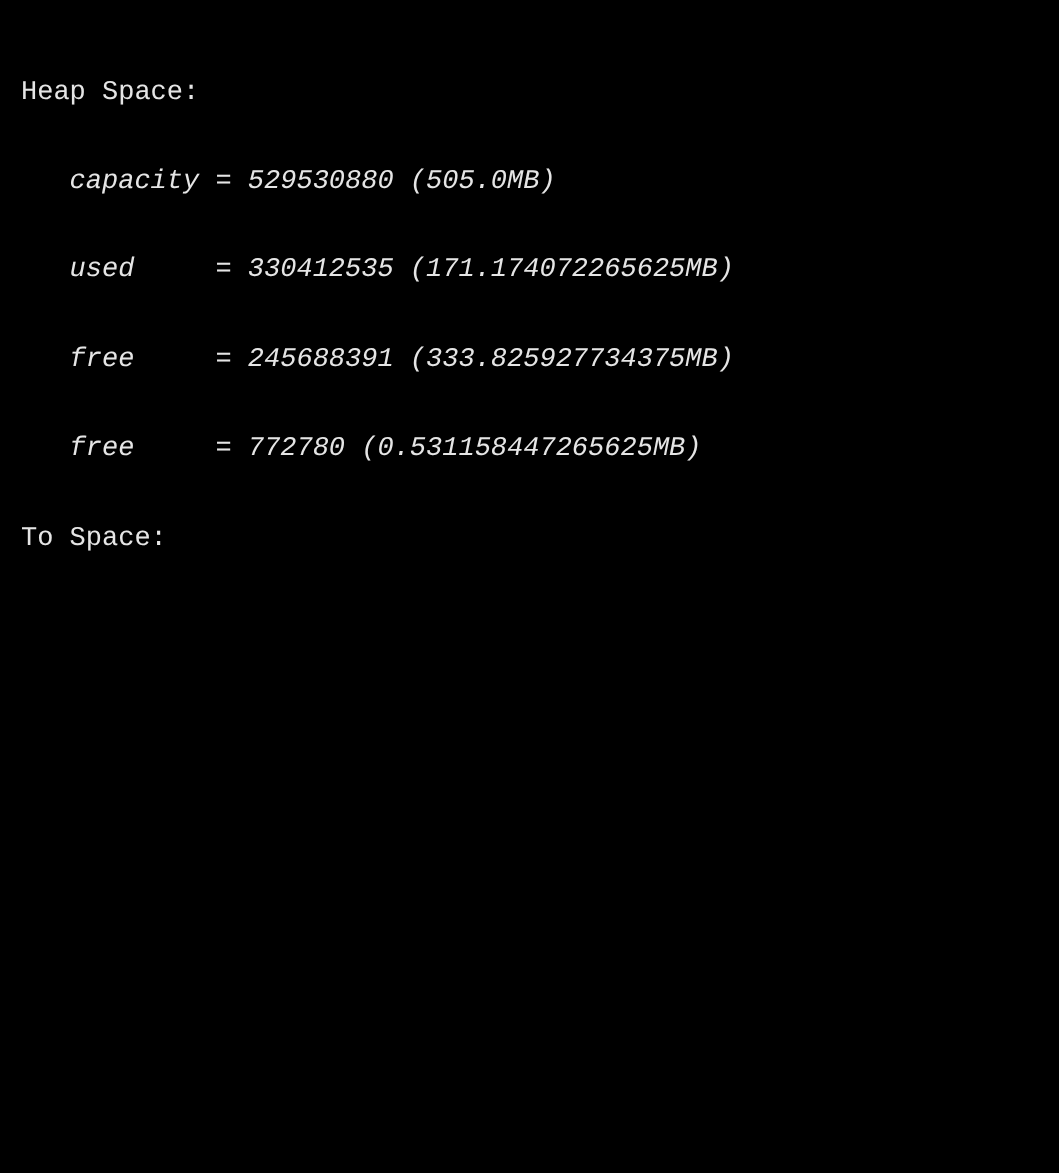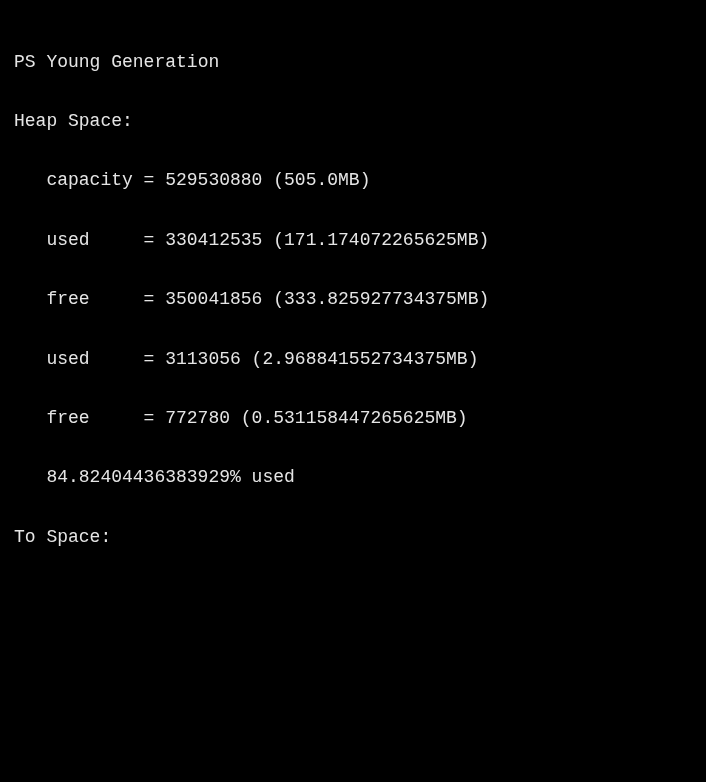--- a/index.html
+++ b/index.html
@@ -12,34 +12,31 @@
     line-height: 1.65;
     width: 706px;
     height: 782px;
     overflow: hidden;
   }
   .terminal {
     padding: 18px 14px;
     white-space: pre;
   }
   .line { display: block; }
-  .pad1 { padding-left: 3ch; }
+  .pad1 { padding-left: 3ch; font-style: italic; }
 </style>
 </head>
 <body>
 
 <div class="terminal">
-<span class="line">PS Young Generation</span>
 <span class="line">Heap Space:</span>
 <span class="line pad1">capacity = 529530880 (505.0MB)</span>
 <span class="line pad1">used     = 330412535 (171.174072265625MB)</span>
-<span class="line pad1">free     = 350041856 (333.825927734375MB)</span>
-<span class="line pad1">used     = 3113056 (2.968841552734375MB)</span>
+<span class="line pad1">free     = 245688391 (333.825927734375MB)</span>
 <span class="line pad1">free     = 772780 (0.531158447265625MB)</span>
-<span class="line pad1">84.82404436383929% used</span>
 <span class="line">To Space:</span>
 
 
 
 
 
 
 
 
 

